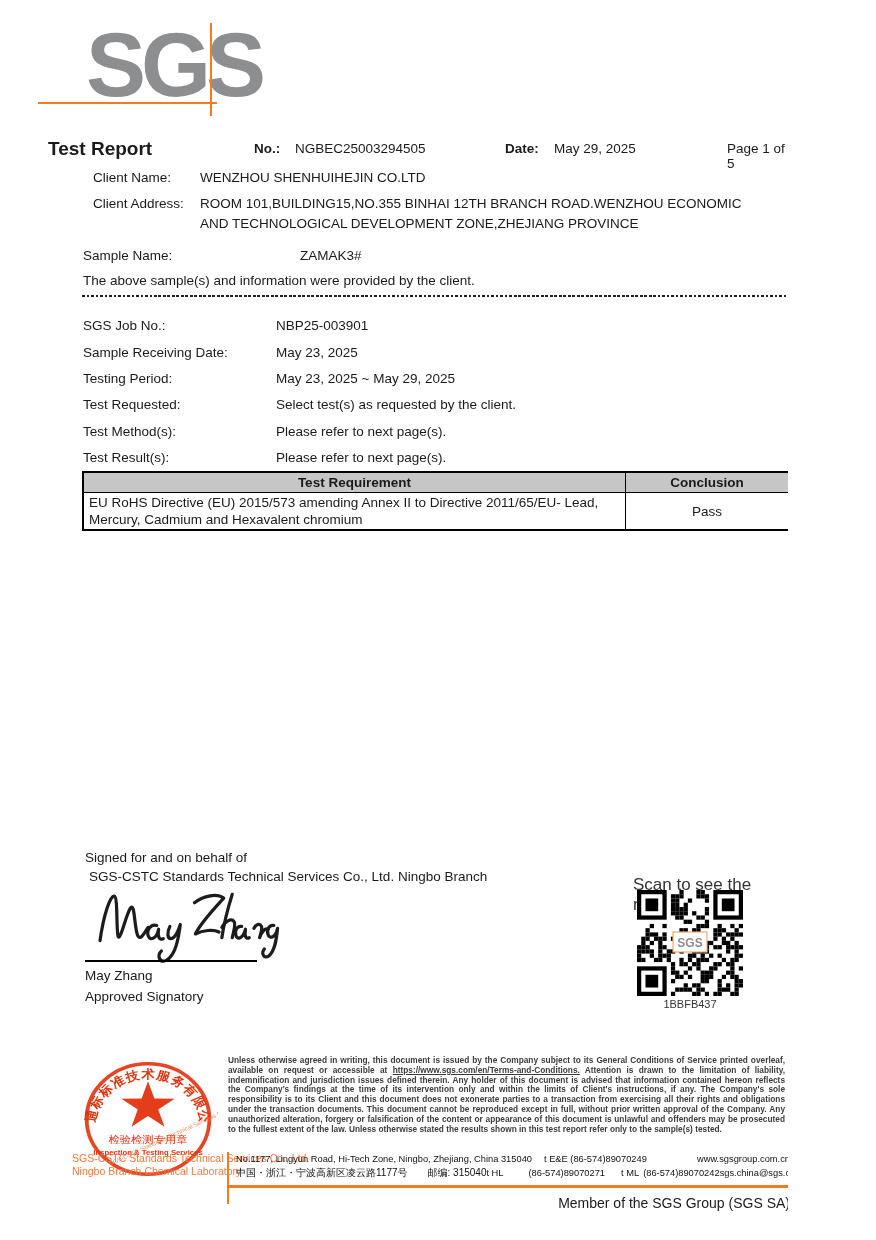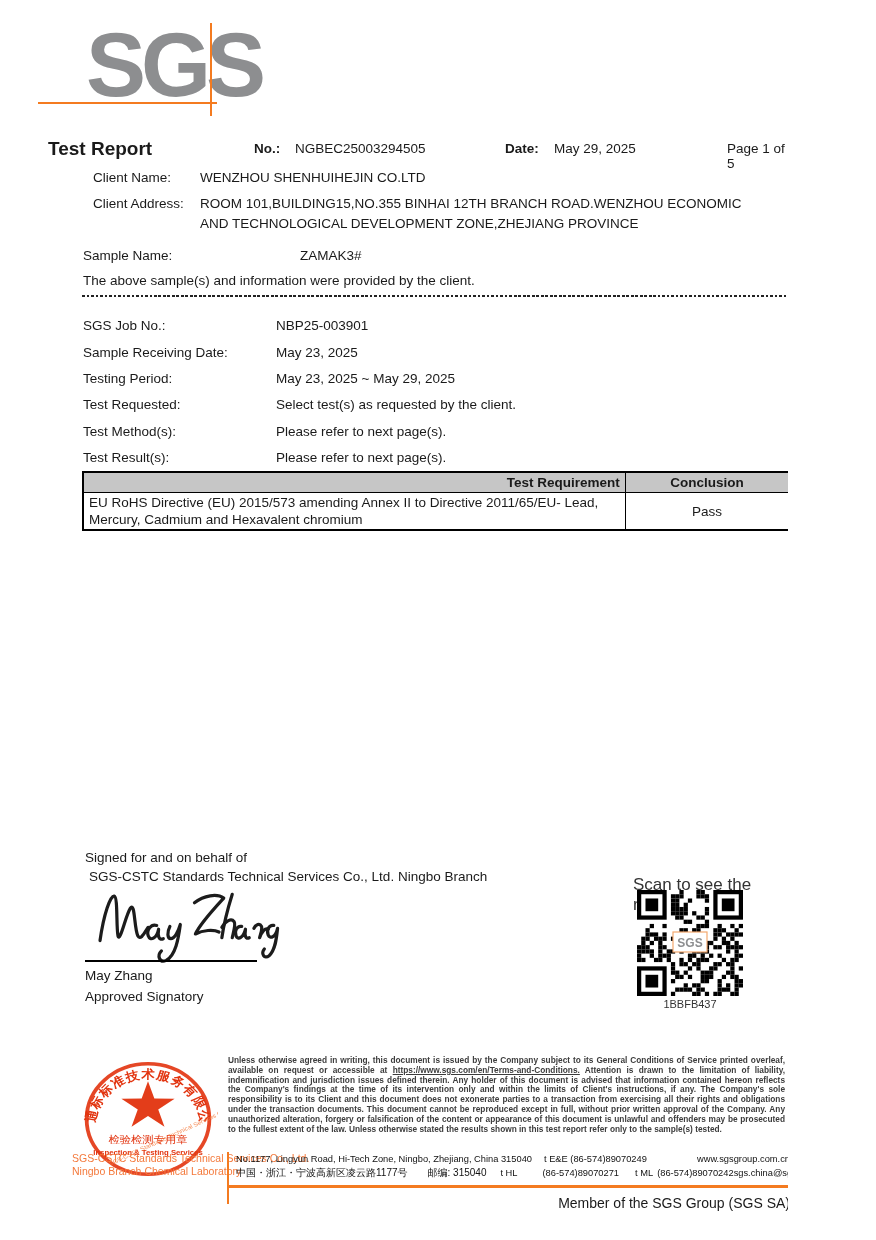--- a/index.html
+++ b/index.html
@@ -14,21 +14,21 @@
   .cross-v{background:#f47b20;width:2px;}
   .title{font-size:19px;font-weight:bold;}
   .lbl-b{font-size:13.5px;font-weight:bold;}
   .txt{font-size:13.5px;}
   
   .dashes{height:2px;background:repeating-linear-gradient(90deg,#222 0 2.5px,transparent 2.5px 4.5px);}
   
   table.concl{border-collapse:collapse;width:708px;font-size:13.5px;}
   table.concl th,table.concl td{border:1.5px solid #000;}
   table.concl{border:2px solid #000;}
-  table.concl th{background:#c6c6c6;font-weight:bold;text-align:right;padding:1px 5px;height:17px;}
+  table.concl th{background:#c6c6c6;font-weight:bold;text-align:center;padding:1px 5px;height:17px;}
   table.concl th.center,table.concl td.center{text-align:center;}
   table.concl td{padding:1px 5px;line-height:17px;vertical-align:middle;}
   
   .sig-rule{background:#000;height:2px;}
   
   .qr-caption{font-size:17px;color:#333;}
   .qr-code-label{font-size:11px;color:#333;text-align:center;}
   
   .terms{font-size:8.3px;line-height:9.8px;text-align:justify;color:#3c3c3c;font-weight:600;}
   .terms .link{text-decoration:underline;}
@@ -372,21 +372,21 @@
   <div class="abs footer-orange-vline" style="left:227px;top:1152px;height:52px;"></div>
   <div class="abs addr" style="left:236px;top:1153px;width:554px;">
     <div class="addr-row">
       <span>No.1177, Lingyun Road, Hi-Tech Zone, Ningbo, Zhejiang, China 315040</span>
       <span style="margin-left:12px;">t E&amp;E (86-574)89070249</span>
       <span style="margin-left:auto;">www.sgsgroup.com.cn</span>
     </div>
     <div class="addr-row">
       <span class="cn">中国・浙江・宁波高新区凌云路1177号</span>
       <span class="cn" style="margin-left:20px;">邮编: 315040</span>
-      <span style="margin-left:14px;">t HL</span>
+      <span style="">t HL</span>
       <span style="margin-left:6px;padding-left:19px;">(86-574)89070271</span>
       <span style="margin-left:16px;">t ML</span>
       <span style="margin-left:4px;">(86-574)89070242</span>
       <span style="margin-left:auto;">sgs.china@sgs.com</span>
     </div>
   </div>
   <div class="abs footer-orange-line" style="left:228px;top:1185px;width:572px;"></div>
   <div class="abs member" style="left:400px;top:1195px;width:390px;">Member of the SGS Group (SGS SA)</div>
 
 </div>

